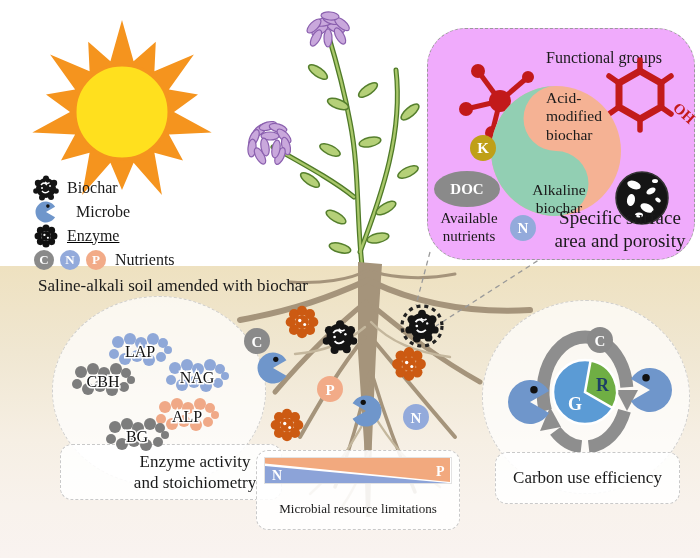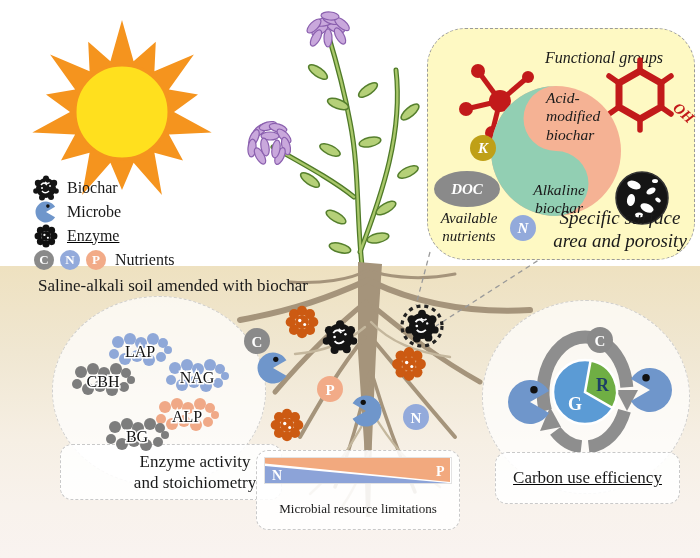--- a/index.html
+++ b/index.html
@@ -6,21 +6,21 @@
   body{width:700px;height:558px;position:relative;overflow:hidden;background:#ffffff;
        font-family:"Liberation Serif", serif;}
   .abs{position:absolute;}
   .pre{white-space:pre-line;}
   .txt{color:#1a1a1a;}
   .badge{border-radius:50%;color:#fff;display:flex;align-items:center;justify-content:center;
          font-weight:bold;font-family:"Liberation Serif",serif;}
   .cap-box{border:1.6px dashed #c9c9c9;border-radius:12px;background:rgba(255,255,255,.88);
            display:flex;align-items:center;justify-content:center;text-align:center;}
   .dash-circle{border:1.6px dashed #cfcfcf;border-radius:50%;background:rgba(255,255,255,.72);}
-  .inset{border:1.6px dashed #9a9a9a;border-radius:38px;background:#fef9c3;font-style:italic;}
+  .inset{border:1.6px dashed #9a9a9a;border-radius:38px;background:#f0abfc;}
   svg{display:block;overflow:visible;}
   text{font-family:"Liberation Serif",serif;}
 </style>
 </head>
 <body>
 
 <svg width="0" height="0" class="abs" style="left:0;top:0" aria-hidden="true">
   <defs>
     <g id="biochar">
       <circle r="10"></circle>
@@ -160,21 +160,21 @@
   </g>
 </svg>
 
 <div class="abs" style="left:34px;top:176px;z-index:3;display:flex;flex-direction:column;gap:1px;">
   <div style="display:flex;align-items:center;gap:9px;height:23px;">
     <svg width="24" height="23">
         <use href="#biochar" transform="translate(12,12) scale(1.0)" fill="#141414"></use>
       </svg>
     <span class="txt" style="font-size:16px">Biochar</span>
   </div>
-  <div style="display:flex;align-items:center;gap:9px;height:23px;">
+  <div style="display:flex;align-items:center;gap:18px;height:23px;">
     <svg width="24" height="23">
         <use href="#pacman" transform="translate(12,12) scale(1.05)" fill="#6f96cb"></use>
       </svg>
     <span class="txt" style="font-size:16px">Microbe</span>
   </div>
   <div style="display:flex;align-items:center;gap:9px;height:23px;text-decoration:underline;">
     <svg width="24" height="23">
         <use href="#enzyme" fill="#111" transform="translate(12,12) scale(1.05)"></use>
       </svg>
     <span class="txt" style="font-size:16px">Enzyme</span>
@@ -218,21 +218,21 @@
   <polygon points="40,119 61,115 50,95" fill="#8e8e8e"></polygon>
   <circle cx="85" cy="80" r="32" stroke="#fff" stroke-width="2.5" fill="#5b9bd5"></circle>
   <path d="M85,80 L90.6,48.5 A32,32 0 0 1 112.7,96 Z" stroke="#fff" stroke-width="2.5" fill="#6fae44"></path>
   <text x="68" y="98" font-size="18" font-weight="bold" fill="#fff">G</text>
   <text x="96" y="79" font-size="18" font-weight="bold" fill="#1d3f66">R</text>
   <circle cx="100" cy="28" r="13" fill="#8a8a8a"></circle>
   <text x="100" y="34" font-size="15" font-weight="bold" fill="#fff" text-anchor="middle">C</text>
   <use href="#pacman" transform="translate(30,90) scale(2.2)" fill="#6f96cb"></use>
   <use href="#pacman" transform="translate(150,78) scale(-2.2,2.2)" fill="#6f96cb"></use>
 </svg>
-<div class="abs cap-box" style="left:495px;top:452px;width:183px;height:50px;z-index:5;text-decoration:underline;">
+<div class="abs cap-box" style="left:495px;top:452px;width:183px;height:50px;z-index:5;">
   <span class="txt" style="font-size:17px">Carbon use efficiency</span>
 </div>
 
 <svg class="abs" style="left:0;top:0;z-index:6" width="700" height="558" viewBox="0 0 700 558">
   <g stroke="#9a9a9a" stroke-width="1.3" stroke-dasharray="5,4">
     <line x1="430" y1="252" x2="416" y2="305"></line>
     <line x1="545" y1="256" x2="436" y2="326"></line>
   </g>
 
   <use href="#enzyme" transform="translate(302,322) scale(1.5)" fill="#cc5a12"></use>

